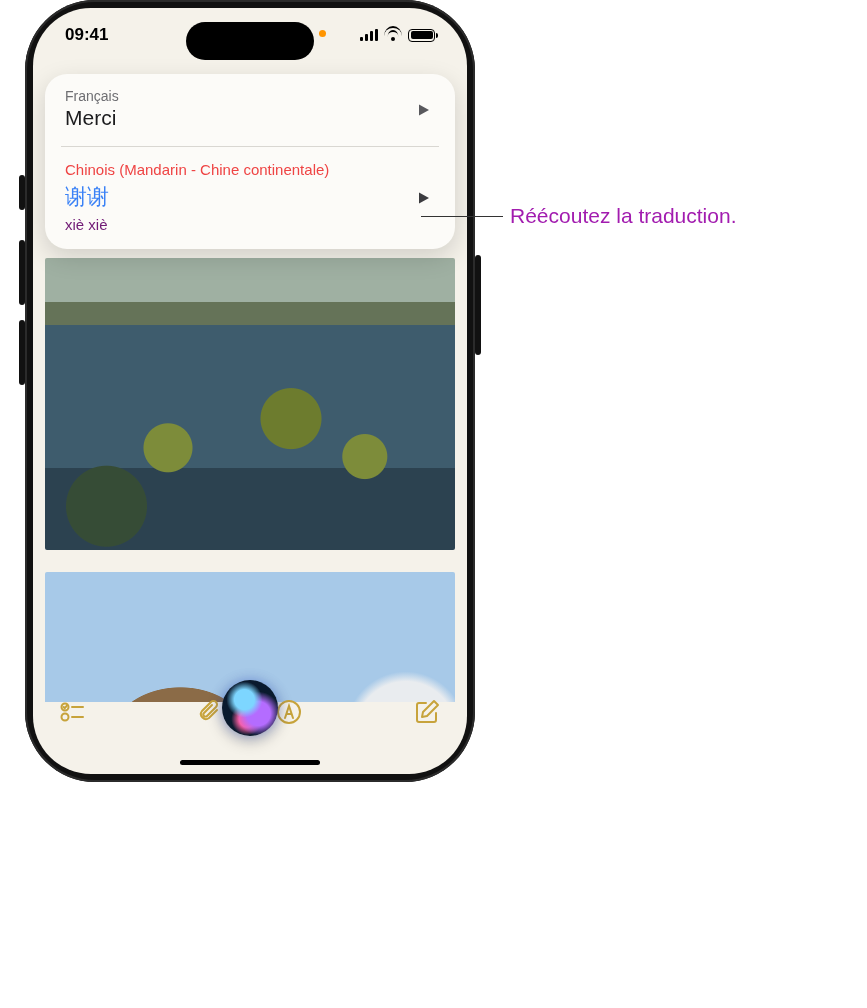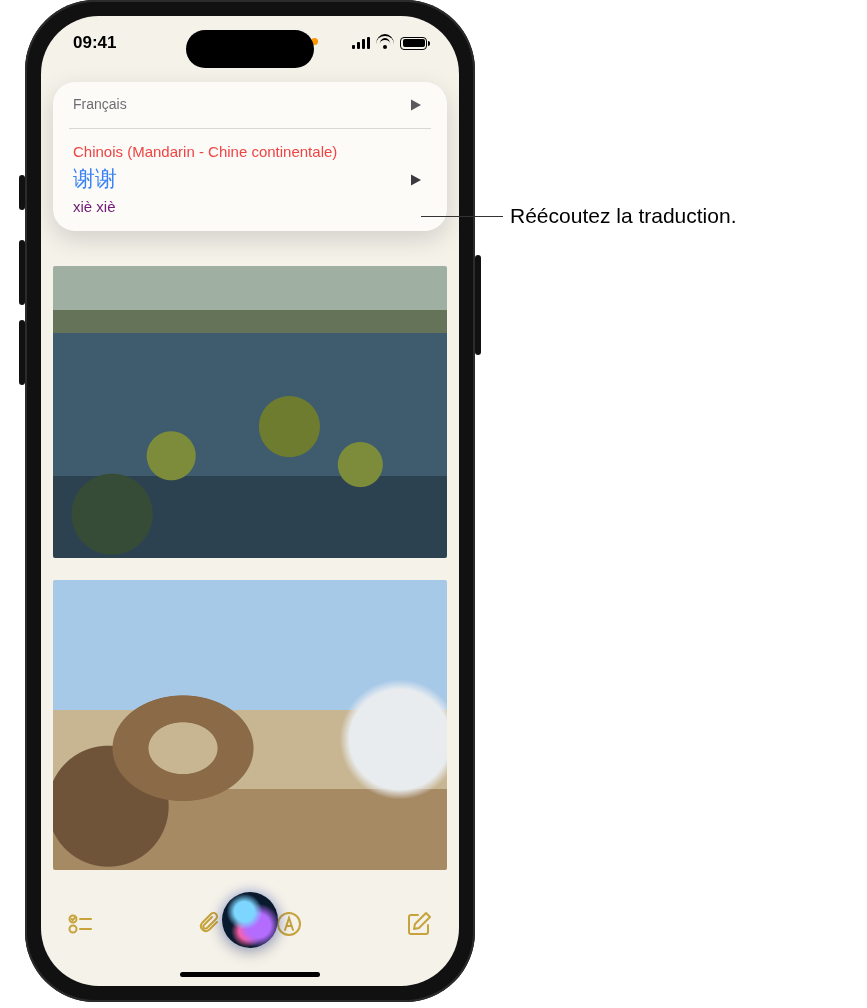--- a/index.html
+++ b/index.html
@@ -10,24 +10,24 @@
     height: 1008px;
     position: relative;
   }
 
   
   .device {
     position: absolute;
     left: 25px;
     top: 0;
     width: 450px;
-    height: 1002px;
+    height: 782px;
     border-radius: 70px;
     background: #111;
-    padding: 16px;
+    padding: 8px;
     box-shadow: inset 0 0 0 2px #2b2b2b;
   }
   .side-button {
     position: absolute;
     background: #111;
     border-radius: 3px;
   }
   .btn-left-1 { left: 19px; top: 175px; width: 6px; height: 35px; }
   .btn-left-2 { left: 19px; top: 240px; width: 6px; height: 65px; }
   .btn-left-3 { left: 19px; top: 320px; width: 6px; height: 65px; }
@@ -207,21 +207,21 @@
   .callout-line{
     position:absolute;
     left:421px; top:216px;
     width:82px; height:0;
     border-top:1.5px solid #333;
     z-index:60;
   }
   .callout-text{
     position:absolute;
     left:510px; top:204px;
-    font-size:21px; color:#000000;
+    font-size:21px; color:#a21caf;
     z-index:60;
     white-space:nowrap;
   }
 </style>
 </head>
 <body>
 
 <div class="side-button btn-left-1"></div>
 <div class="side-button btn-left-2"></div>
 <div class="side-button btn-left-3"></div>
@@ -252,20 +252,21 @@
     </div>
 
     <div class="content">
       <div class="photo photo1"></div>
       <div class="photo photo2"></div>
     </div>
 
     <div class="translate-card">
       <div class="trans-row src">
         <div class="lang">Français</div>
+        <div class="text">Merci</div>
         <div class="play-btn">
           <svg viewBox="0 0 12 14">
             <path d="M1 1.5 L11 7 L1 12.5 Z" fill="#59595d"></path>
           </svg>
         </div>
       </div>
       <div class="trans-divider"></div>
       <div class="trans-row dst">
         <div class="lang">Chinois (Mandarin - Chine continentale)</div>
         <div class="text">谢谢</div>

